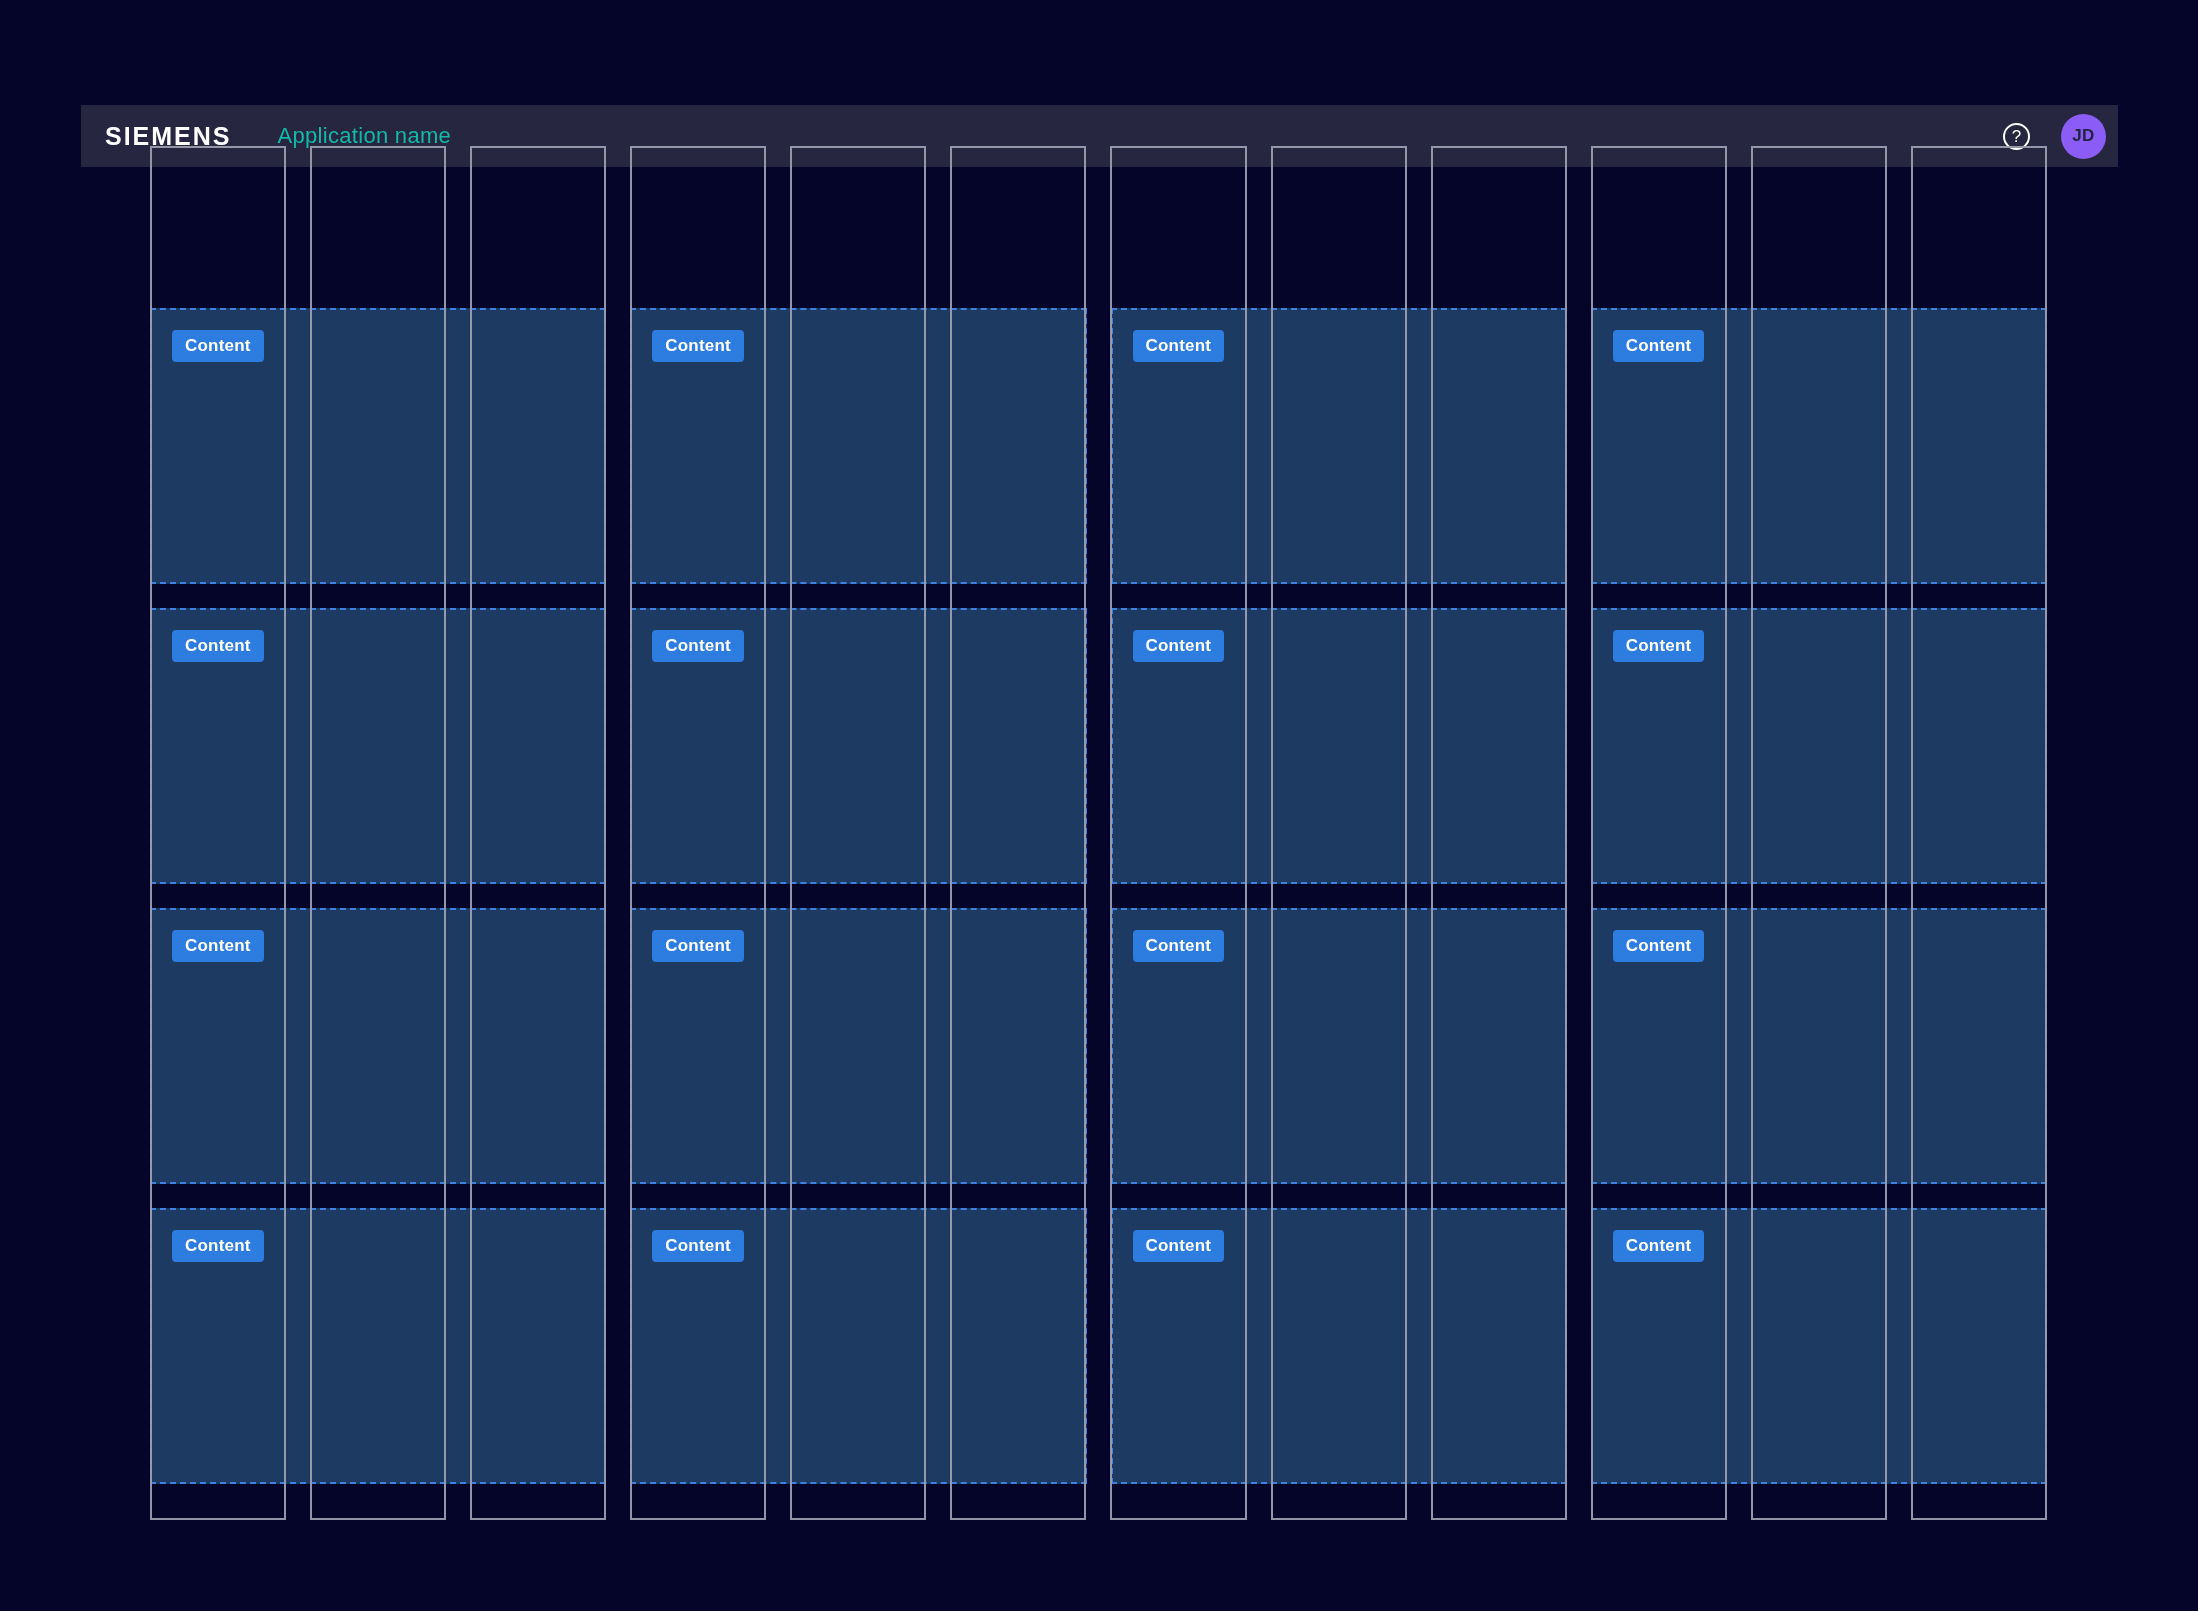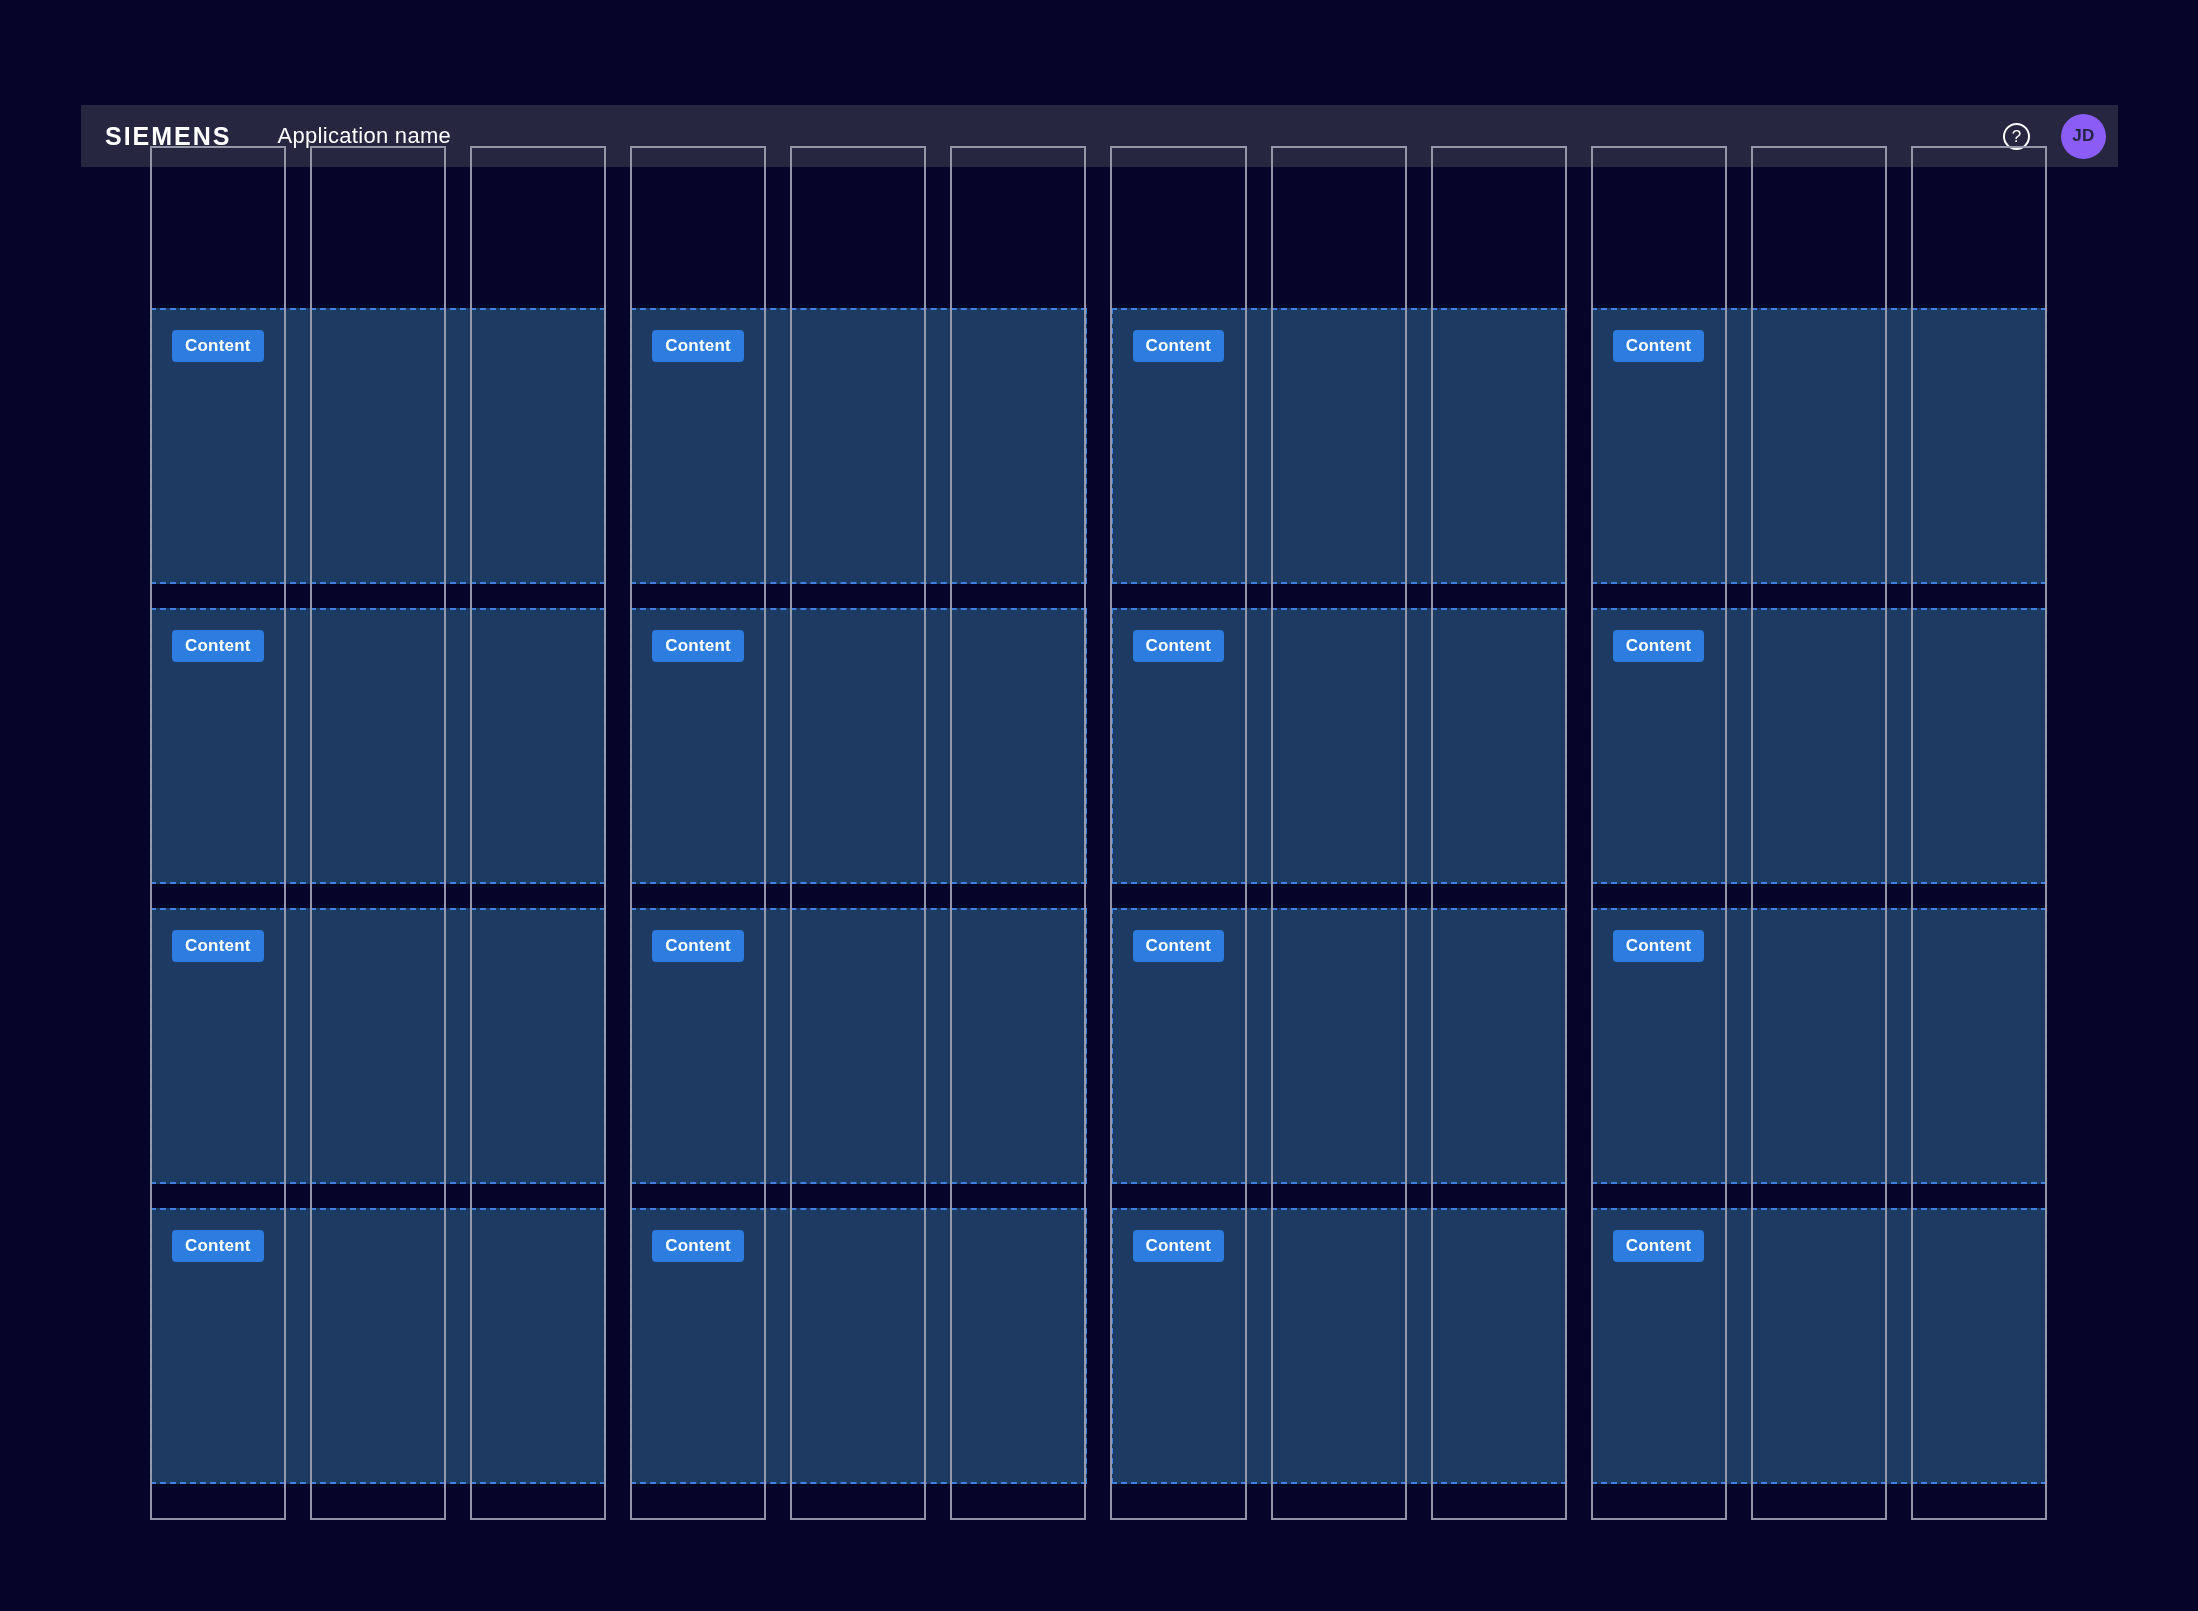--- a/index.html
+++ b/index.html
@@ -25,21 +25,21 @@
   }
   .brand {
     color: #ffffff;
     font-size: 25px;
     font-weight: 800;
     letter-spacing: 2px;
     line-height: 1;
   }
   .app-name {
     margin-left: 46px;
-    color: #ffffff;
+    color: #14b8a6;
     font-size: 22px;
     font-weight: 400;
     letter-spacing: 0.3px;
   }
   .header-spacer { flex: 1; }
   .help-btn {
     width: 27px; height: 27px;
     border: 2px solid #ffffff;
     border-radius: 50%;
     color: #ffffff;

